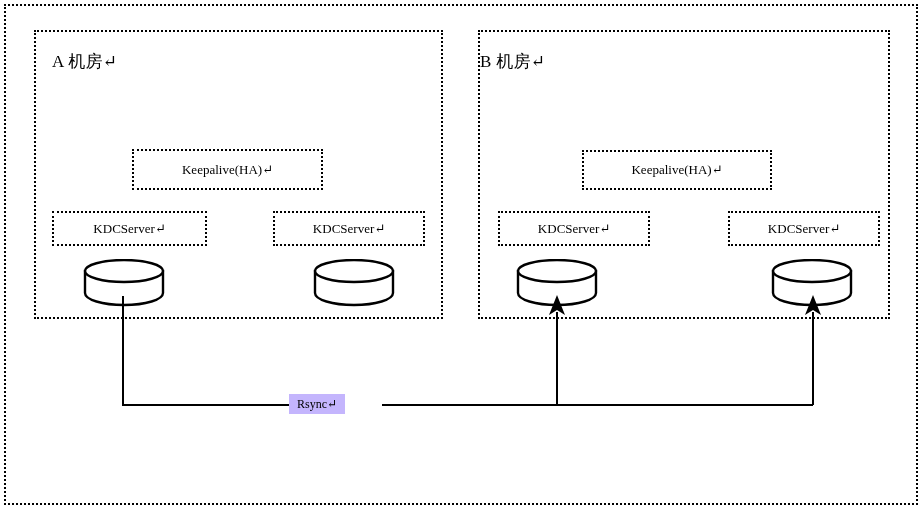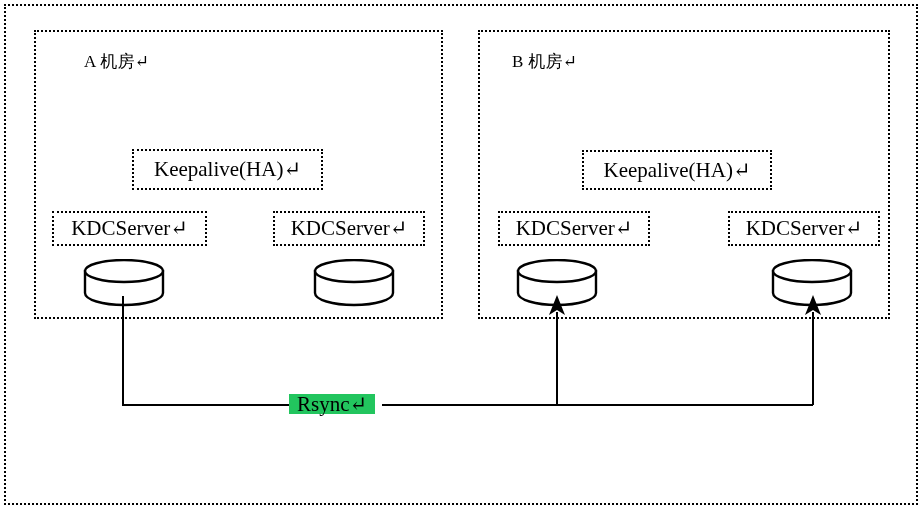--- a/index.html
+++ b/index.html
@@ -7,37 +7,37 @@
        font-family:"Liberation Serif","DejaVu Serif",serif;color:#000;}
   #stage{position:relative;width:924px;height:511px;background:#fff;}
 
   
   .outer-frame{position:absolute;left:4px;top:4px;width:914px;height:501px;
        border:2px dotted #000;box-sizing:border-box;}
 
   
   .room{position:absolute;border:2px dotted #000;box-sizing:border-box;background:transparent;}
   .room-label{position:absolute;font-size:17px;line-height:20px;white-space:nowrap;
-       letter-spacing:.3px;margin-left:32px;}
+       letter-spacing:.3px;}
 
   
   .node{position:absolute;border:2px dotted #000;box-sizing:border-box;
        display:flex;align-items:center;justify-content:center;
-       font-size:21px;white-space:nowrap;background:transparent;}
+       font-size:13px;white-space:nowrap;background:transparent;}
 
   
   .cyl{position:absolute;}
   .cyl svg{display:block;}
 
   
   .line{position:absolute;background:#000;}
   .hline{height:1.6px;}
   .vline{width:1.6px;}
-  .rsync-label{position:absolute;font-size:21px;white-space:nowrap;
-       background:#22c55e;padding:0 8px;line-height:20px;}
+  .rsync-label{position:absolute;font-size:12px;white-space:nowrap;
+       background:#c4b5fd;padding:0 8px;line-height:20px;}
   .arrow{position:absolute;}
 </style>
 </head>
 <body>
 
 <div id="stage">
 
   <div class="outer-frame"></div>
 
   <div class="room" style="left:34px;top:30px;width:409px;height:289px;">

